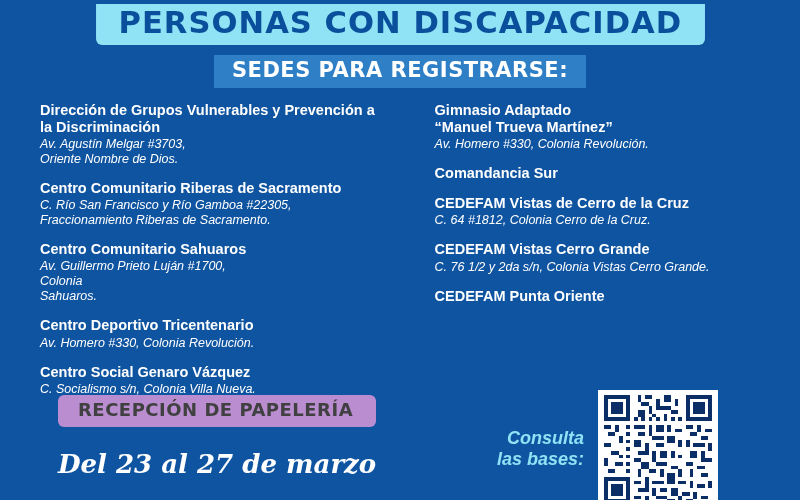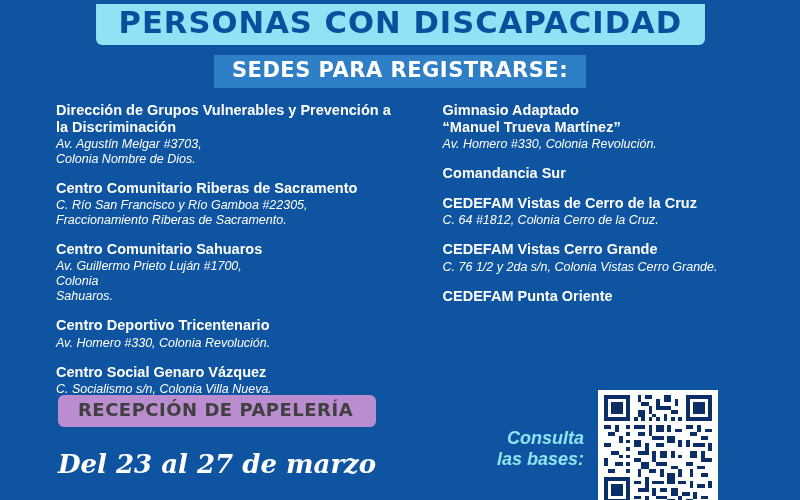--- a/index.html
+++ b/index.html
@@ -54,21 +54,20 @@
     font-family: "DejaVu Sans", sans-serif;
     text-align: center;
     line-height: 1.0;
   }
 
   
   .columns {
     display: flex;
     padding: 14px 40px 0 40px;
     gap: 30px;
-    margin-left: 16px;
   }
   .col { width: 50%; }
   .col-right { padding-left: 20px; }
 
   .entry { margin-bottom: 13px; }
   .entry-name {
     font-weight: bold;
     font-size: 14.5px;
     line-height: 1.18;
     margin: 0 0 1px 0;
@@ -160,21 +159,21 @@
   <div class="sedes-title">SEDES PARA REGISTRARSE:</div>
 </div>
 
 <div class="columns">
 
   <div class="col col-left">
 
     <div class="entry">
       <p class="entry-name">Dirección de Grupos Vulnerables y Prevención a la Discriminación</p>
       <p class="entry-addr">Av. Agustín Melgar #3703,
-Colonia Nombre de Dios.</p>
+Oriente Nombre de Dios.</p>
     </div>
 
     <div class="entry">
       <p class="entry-name">Centro Comunitario Riberas de Sacramento</p>
       <p class="entry-addr">C. Río San Francisco y Río Gamboa #22305,
 Fraccionamiento Riberas de Sacramento.</p>
     </div>
 
     <div class="entry">
       <p class="entry-name">Centro Comunitario Sahuaros</p>

